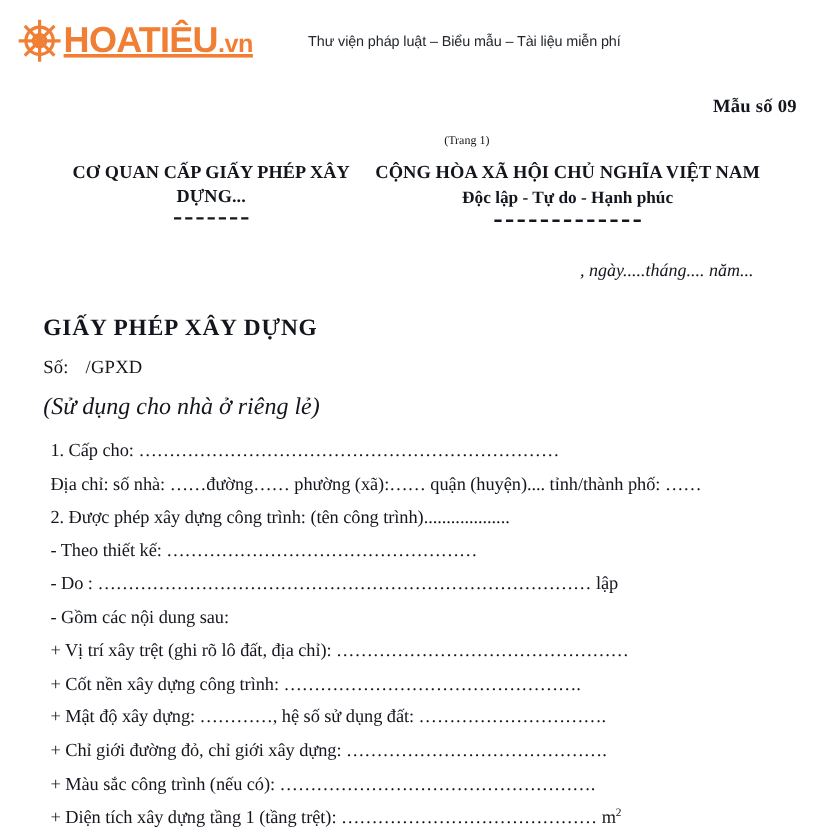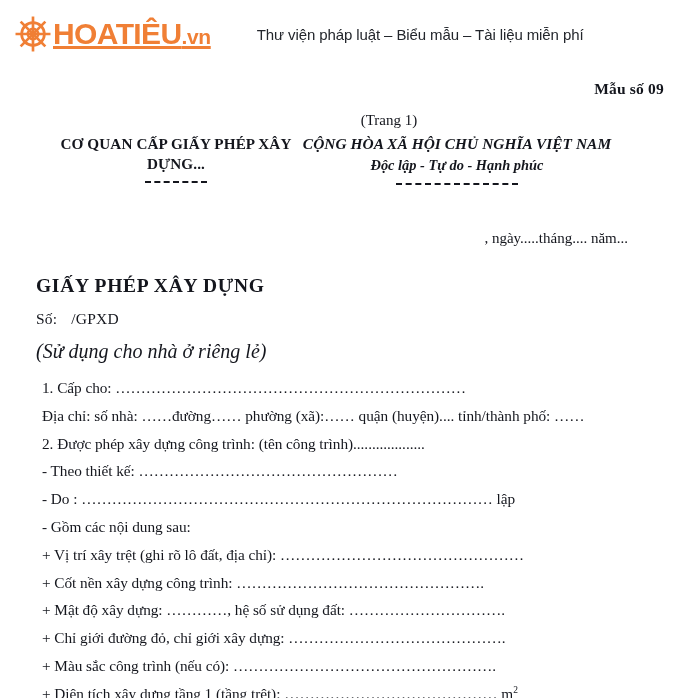--- a/index.html
+++ b/index.html
@@ -43,21 +43,21 @@
     line-height: 1;
     margin-left: 1px;
     white-space: nowrap;
   }
   .brand-text .tld {
     font-size: 21px;
     letter-spacing: -0.4px;
   }
   .tagline {
     font-family: "Liberation Sans", "DejaVu Sans", sans-serif;
-    font-size: 15px;
+    font-size: 12px;
     font-weight: 500;
     color: #23262c;
     margin-left: 46px;
     white-space: nowrap;
     letter-spacing: -0.1px;
   }
 
   
   .sheet {
     position: relative;
@@ -79,43 +79,42 @@
     position: relative;
     margin-top: 14px;
     height: 102px;
   }
   .page-marker {
     position: absolute;
     left: 0;
     right: 0;
     top: 0;
     text-align: center;
-    font-size: 15px;
+    font-size: 10px;
     padding-left: 74px;
   }
   .org-block {
     position: absolute;
     left: 4px;
     top: 22px;
     width: 272px;
     text-align: center;
   }
   .org-name {
     font-weight: bold;
     font-size: 15.2px;
     line-height: 1.32;
     letter-spacing: 0.1px;
   }
   .state-block {
     position: absolute;
-    right: 16px;
+    right: 0;
     top: 22px;
     width: 390px;
     text-align: center;
-    font-style: italic;
   }
   .state-name {
     font-weight: bold;
     font-size: 15.4px;
     line-height: 1.3;
     letter-spacing: 0.05px;
   }
   .state-motto {
     font-weight: bold;
     font-size: 14.4px;
@@ -125,23 +124,24 @@
   .rule {
     height: 0;
     border-top: 2.5px dashed #14161d;
     margin: 7px auto 0 auto;
   }
   .rule-short { width: 62px; }
   .rule-long  { width: 122px; }
 
   .date-line {
     text-align: right;
+    font-style: italic;
     font-size: 15px;
     padding-right: 40px;
-    margin-top: 16px;
+    margin-top: 4px;
   }
 
   
   .title-block {
     margin-top: 28px;
   }
   .doc-title {
     font-weight: bold;
     font-size: 19.5px;
     letter-spacing: 0.7px;

